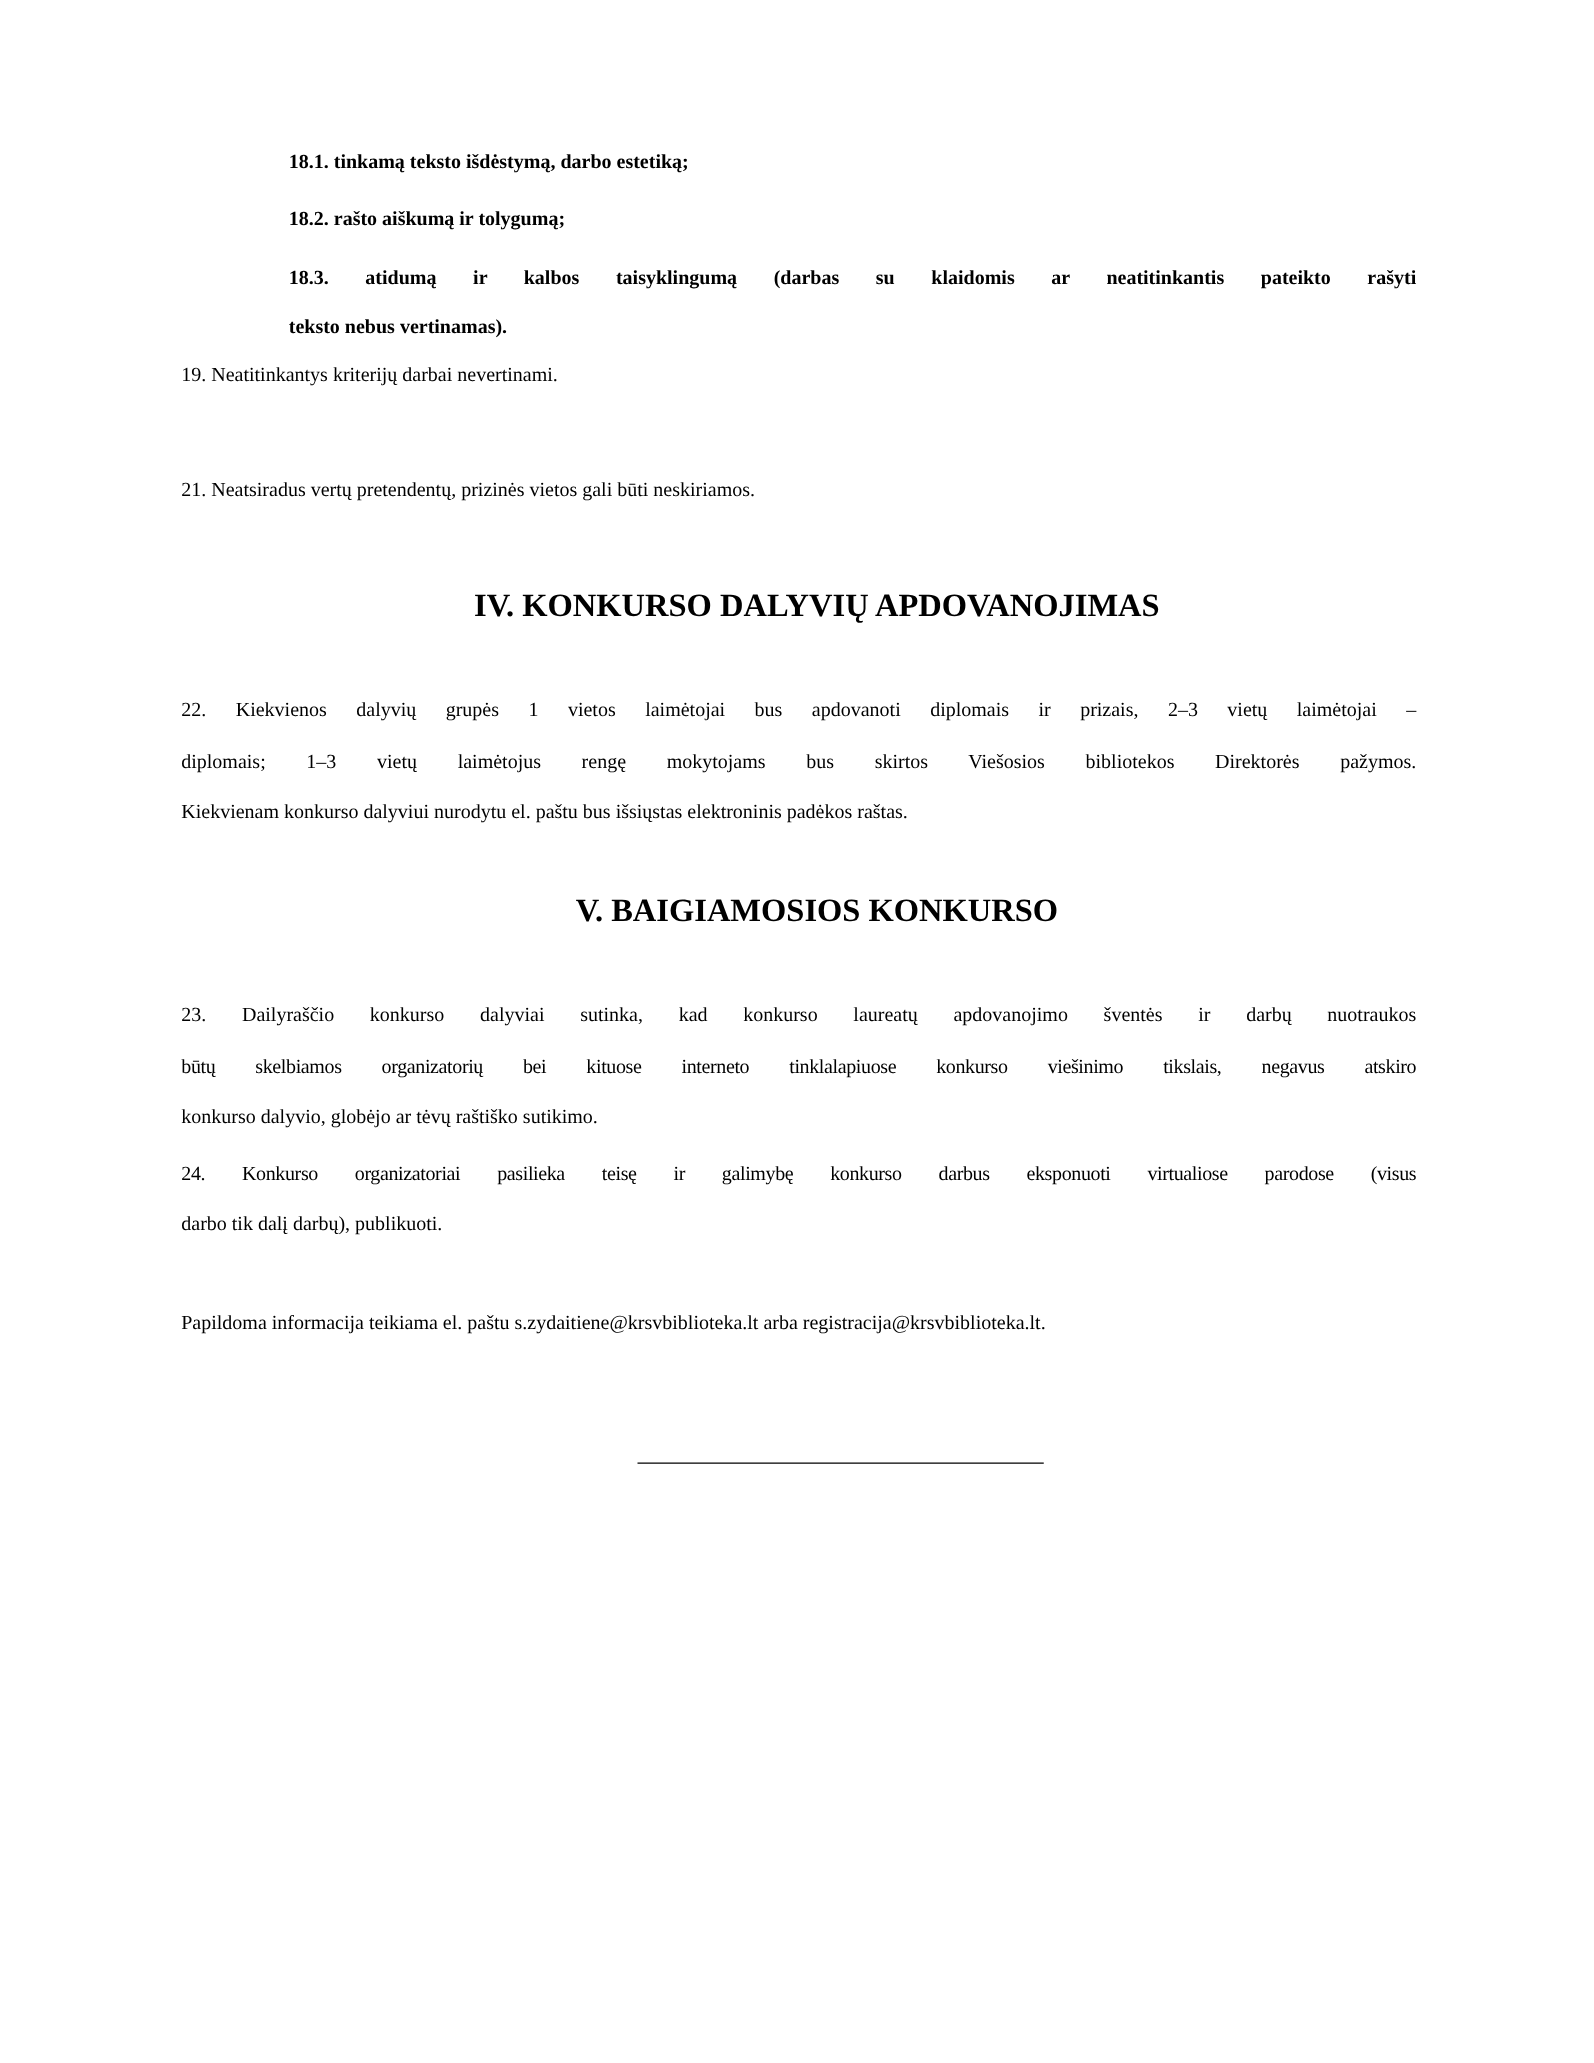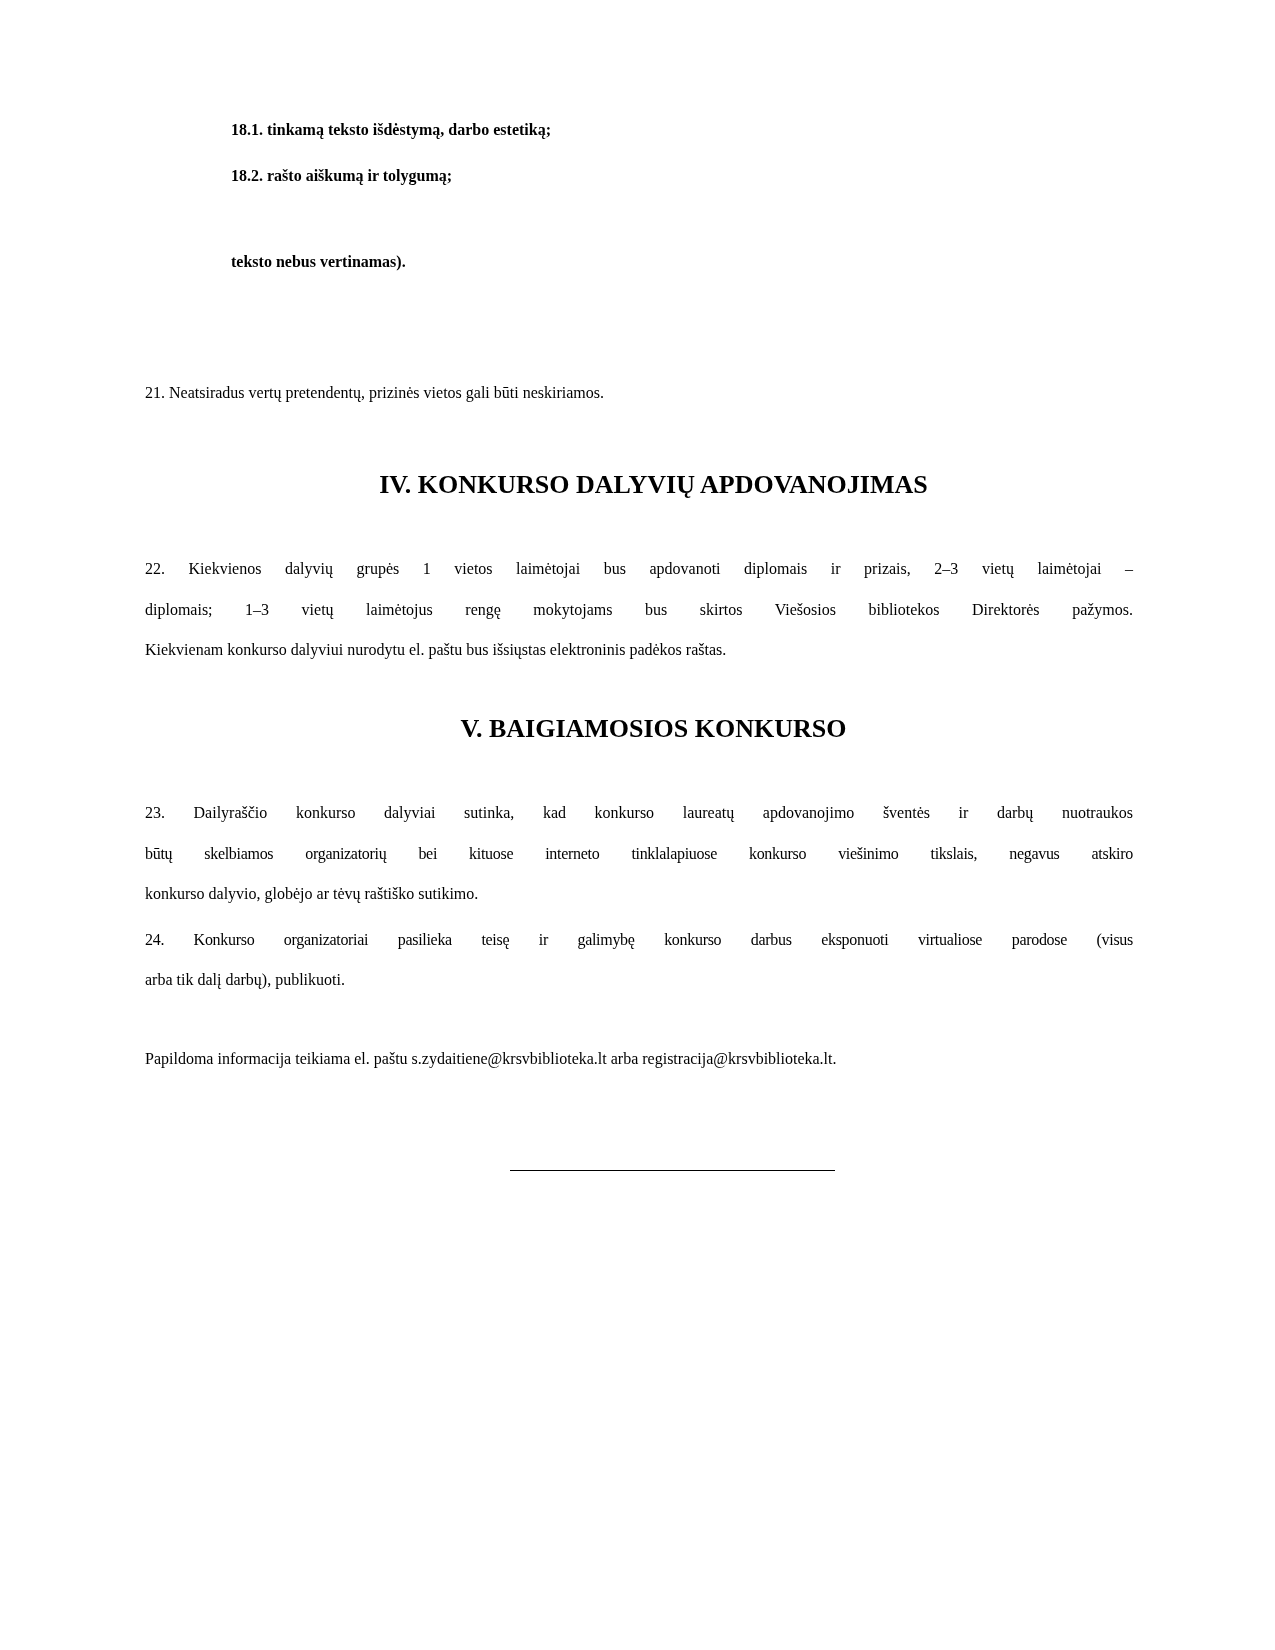--- a/index.html
+++ b/index.html
@@ -20,40 +20,48 @@
 <div class="page">
 
   <div class="line bold" style="left:231px; top:117px;">
     <span>18.1.</span>
     <span>tinkamą teksto išdėstymą, darbo estetiką;</span>
   </div>
   <div class="line bold" style="left:231px; top:163px;">
     <span>18.2.</span>
     <span>rašto aiškumą ir tolygumą;</span>
   </div>
+  <div class="line bold just" style="left:231px; top:210px; width:902px;">
+    <span>18.3.</span>
+    <span>atidumą ir kalbos taisyklingumą (darbas su klaidomis ar neatitinkantis pateikto rašyti</span>
+  </div>
   <div class="line bold" style="left:231px; top:249px;">teksto nebus vertinamas).</div>
 
+  <div class="line" style="left:145px; top:288px;">
+    <span>19.</span>
+    <span>Neatitinkantys kriterijų darbai nevertinami.</span>
+  </div>
   <div class="line" style="left:145px; top:380px;">
     <span>21.</span>
     <span>Neatsiradus vertų pretendentų, prizinės vietos gali būti neskiriamos.</span>
   </div>
 
   <div class="heading" style="top:472px;">IV. KONKURSO DALYVIŲ APDOVANOJIMAS</div>
 
   <div class="line just" style="left:145px; top:556px; width:988px;">22. Kiekvienos dalyvių grupės 1 vietos laimėtojai bus apdovanoti diplomais ir prizais, 2–3 vietų laimėtojai –</div>
   <div class="line just" style="left:145px; top:597px; width:988px;">diplomais; 1–3 vietų laimėtojus rengę mokytojams bus skirtos Viešosios bibliotekos Direktorės pažymos.</div>
   <div class="line" style="left:145px; top:637px;">Kiekvienam konkurso dalyviui nurodytu el. paštu bus išsiųstas elektroninis padėkos raštas.</div>
 
   <div class="heading" style="top:716px;">V. BAIGIAMOSIOS KONKURSO</div>
 
   <div class="line just" style="left:145px; top:800px; width:988px;">23. Dailyraščio konkurso dalyviai sutinka, kad konkurso laureatų apdovanojimo šventės ir darbų nuotraukos</div>
   <div class="line just" style="left:145px; top:841px; width:988px; letter-spacing:-0.3px;">būtų skelbiamos organizatorių bei kituose interneto tinklalapiuose konkurso viešinimo tikslais, negavus atskiro</div>
   <div class="line" style="left:145px; top:881px;">konkurso dalyvio, globėjo ar tėvų raštiško sutikimo.</div>
 
   <div class="line just" style="left:145px; top:927px; width:988px; letter-spacing:-0.3px;">24. Konkurso organizatoriai pasilieka teisę ir galimybę konkurso darbus eksponuoti virtualiose parodose (visus</div>
-  <div class="line" style="left:145px; top:967px;">arba tik dalį darbų), publikuoti.</div>
+  <div class="line" style="left:145px; top:967px;">darbo tik dalį darbų), publikuoti.</div>
 
   <div class="line" style="left:145px; top:1046px;">
     <span>Papildoma informacija teikiama el. paštu </span><span>s.zydaitiene@krsvbiblioteka.lt</span><span> arba </span><span>registracija@krsvbiblioteka.lt</span><span>.</span>
   </div>
 
   <div class="rule"></div>
 </div>
 
 </body></html>

